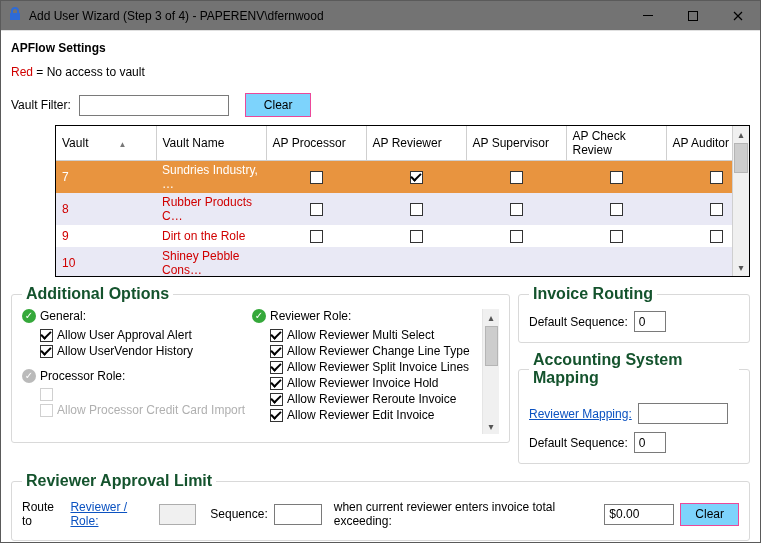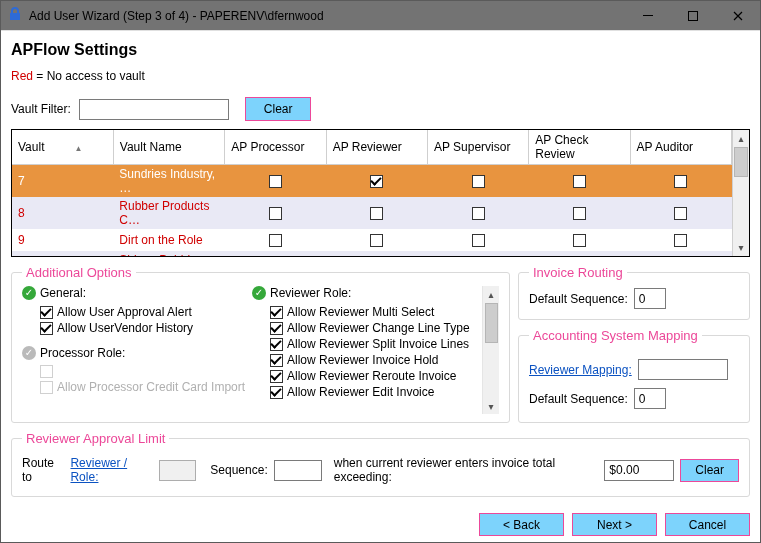--- a/index.html
+++ b/index.html
@@ -3,48 +3,48 @@
 <meta charset="utf-8">
 <style>
   * { box-sizing: border-box; font-family: "Segoe UI", Tahoma, sans-serif; font-size: 12px; }
   body { margin: 0; background: #fff; }
   .window { width: 761px; height: 543px; border: 1px solid #5a5a5a; display: flex; flex-direction: column; background: #fff; }
   .titlebar { height: 42px; background: #737373; display: flex; align-items: center; border-bottom: 1px solid #e0e0e0; }
   .titlebar .icon { margin: 0 6px; }
   .titlebar .title { flex: 1; color: #000; font-size: 12px; }
   .titlebar .winbtn { width: 45px; height: 29px; display: flex; align-items: center; justify-content: center; cursor: default; }
   .content { padding: 8px 10px; flex: 1; display: flex; flex-direction: column; }
-  .section-title { font-weight: bold; font-size: 16px; padding: 2px 0 10px 0; }
+  .section-title { font-weight: bold; font-size: 12px; padding: 2px 0 10px 0; }
   .filter-row { display: flex; align-items: center; gap: 8px; margin: 6px 0 8px 0; }
   .text-input { border: 1px solid #7a7a7a; background: #fff; height: 21px; padding: 1px 4px; }
   .btn { border: 1px solid #ec4899; background: #7dd3fc; height: 23px; padding: 0 14px; cursor: default; }
   .legend { float: right; font-size: 12px; margin-bottom: 8px; }
   .legend .red { color: #d00000; }
 
-  .grid-wrap { border: 1px solid #000; display: flex; height: 128px; }
+  .grid-wrap { border: 1px solid #000; display: flex; height: 152px; margin-left: 44px; }
   .grid { flex: 1; overflow: hidden; }
   .vscroll { width: 17px; background: #f0f0f0; border-left: 1px solid #cfcfcf; display: flex; flex-direction: column; align-items: center; }
   .vscroll .arrow { height: 17px; width: 100%; display: flex; align-items: center; justify-content: center; color: #555; font-size: 10px; }
   .vscroll .track { flex: 1; width: 100%; background: #f0f0f0; position: relative; }
   .vscroll .thumb { position: absolute; top: 0; left: 1px; right: 1px; height: 30px; background: #cdcdcd; border: 1px solid #b5b5b5; }
   table.grid-tbl { width: 100%; border-collapse: collapse; table-layout: fixed; }
   table.grid-tbl th { background: #fff; border: 1px solid #cfcfcf; border-top: none; padding: 3px 6px; text-align: left; font-weight: normal; height: 34px; vertical-align: middle; font-size: 12px; }
   table.grid-tbl th:first-child { border-left: none; }
   table.grid-tbl td { padding: 2px 6px; height: 22px; text-align: center; font-size: 12px; }
   table.grid-tbl td:first-child, table.grid-tbl td:nth-child(2) { text-align: left; }
   .row-sel td { background: #e8943f; color: #fff; }
   .row-alt td { background: #e9e9f5; }
   .row-redtext td { color: #d00000; }
   .row-sel td { color: #fff !important; }
   .chk { display: inline-block; width: 13px; height: 13px; border: 1px solid #333; background: #fff; position: relative; vertical-align: middle; }
   .chk.checked::after { content: ""; position: absolute; left: 2px; top: -1px; width: 4px; height: 8px; border-right: 2px solid #000; border-bottom: 2px solid #000; transform: rotate(45deg); }
   .sort-asc::after { content: "▲"; font-size: 8px; color: #777; margin-left: 30px; }
 
   fieldset { border: 1px solid #d9d9d9; border-radius: 3px; padding: 6px 10px 8px 10px; margin: 0; }
-  legend { font-size: 13px; padding: 0 4px; color: #ec4899; }
+  legend { font-size: 16px; padding: 0 4px; color: #14532d; font-weight: bold; }
   .lower { display: flex; gap: 8px; margin-top: 8px; }
   .lower-left { flex: 1; }
   .lower-right { width: 232px; display: flex; flex-direction: column; gap: 8px; }
   .additional { display: flex; height: 158px; }
   .additional .col { flex: 1; position: relative; }
   .additional .scroller { width: 17px; border-left: 1px solid #e5e5e5; display: flex; flex-direction: column; align-items: center; background: #f0f0f0; }
   .additional .scroller .thumb2 { flex: 0 0 40px; width: 13px; background: #cdcdcd; border:1px solid #b5b5b5; margin-top: 1px;}
   .opt-head { display: flex; align-items: center; gap: 4px; font-size: 12px; margin-bottom: 4px; font-weight: normal; }
   .bullet { width:14px; height:14px; border-radius:50%; display:inline-flex; align-items:center; justify-content:center; font-size:10px; color:#fff; }
   .bullet.green { background:#35a83a; }

